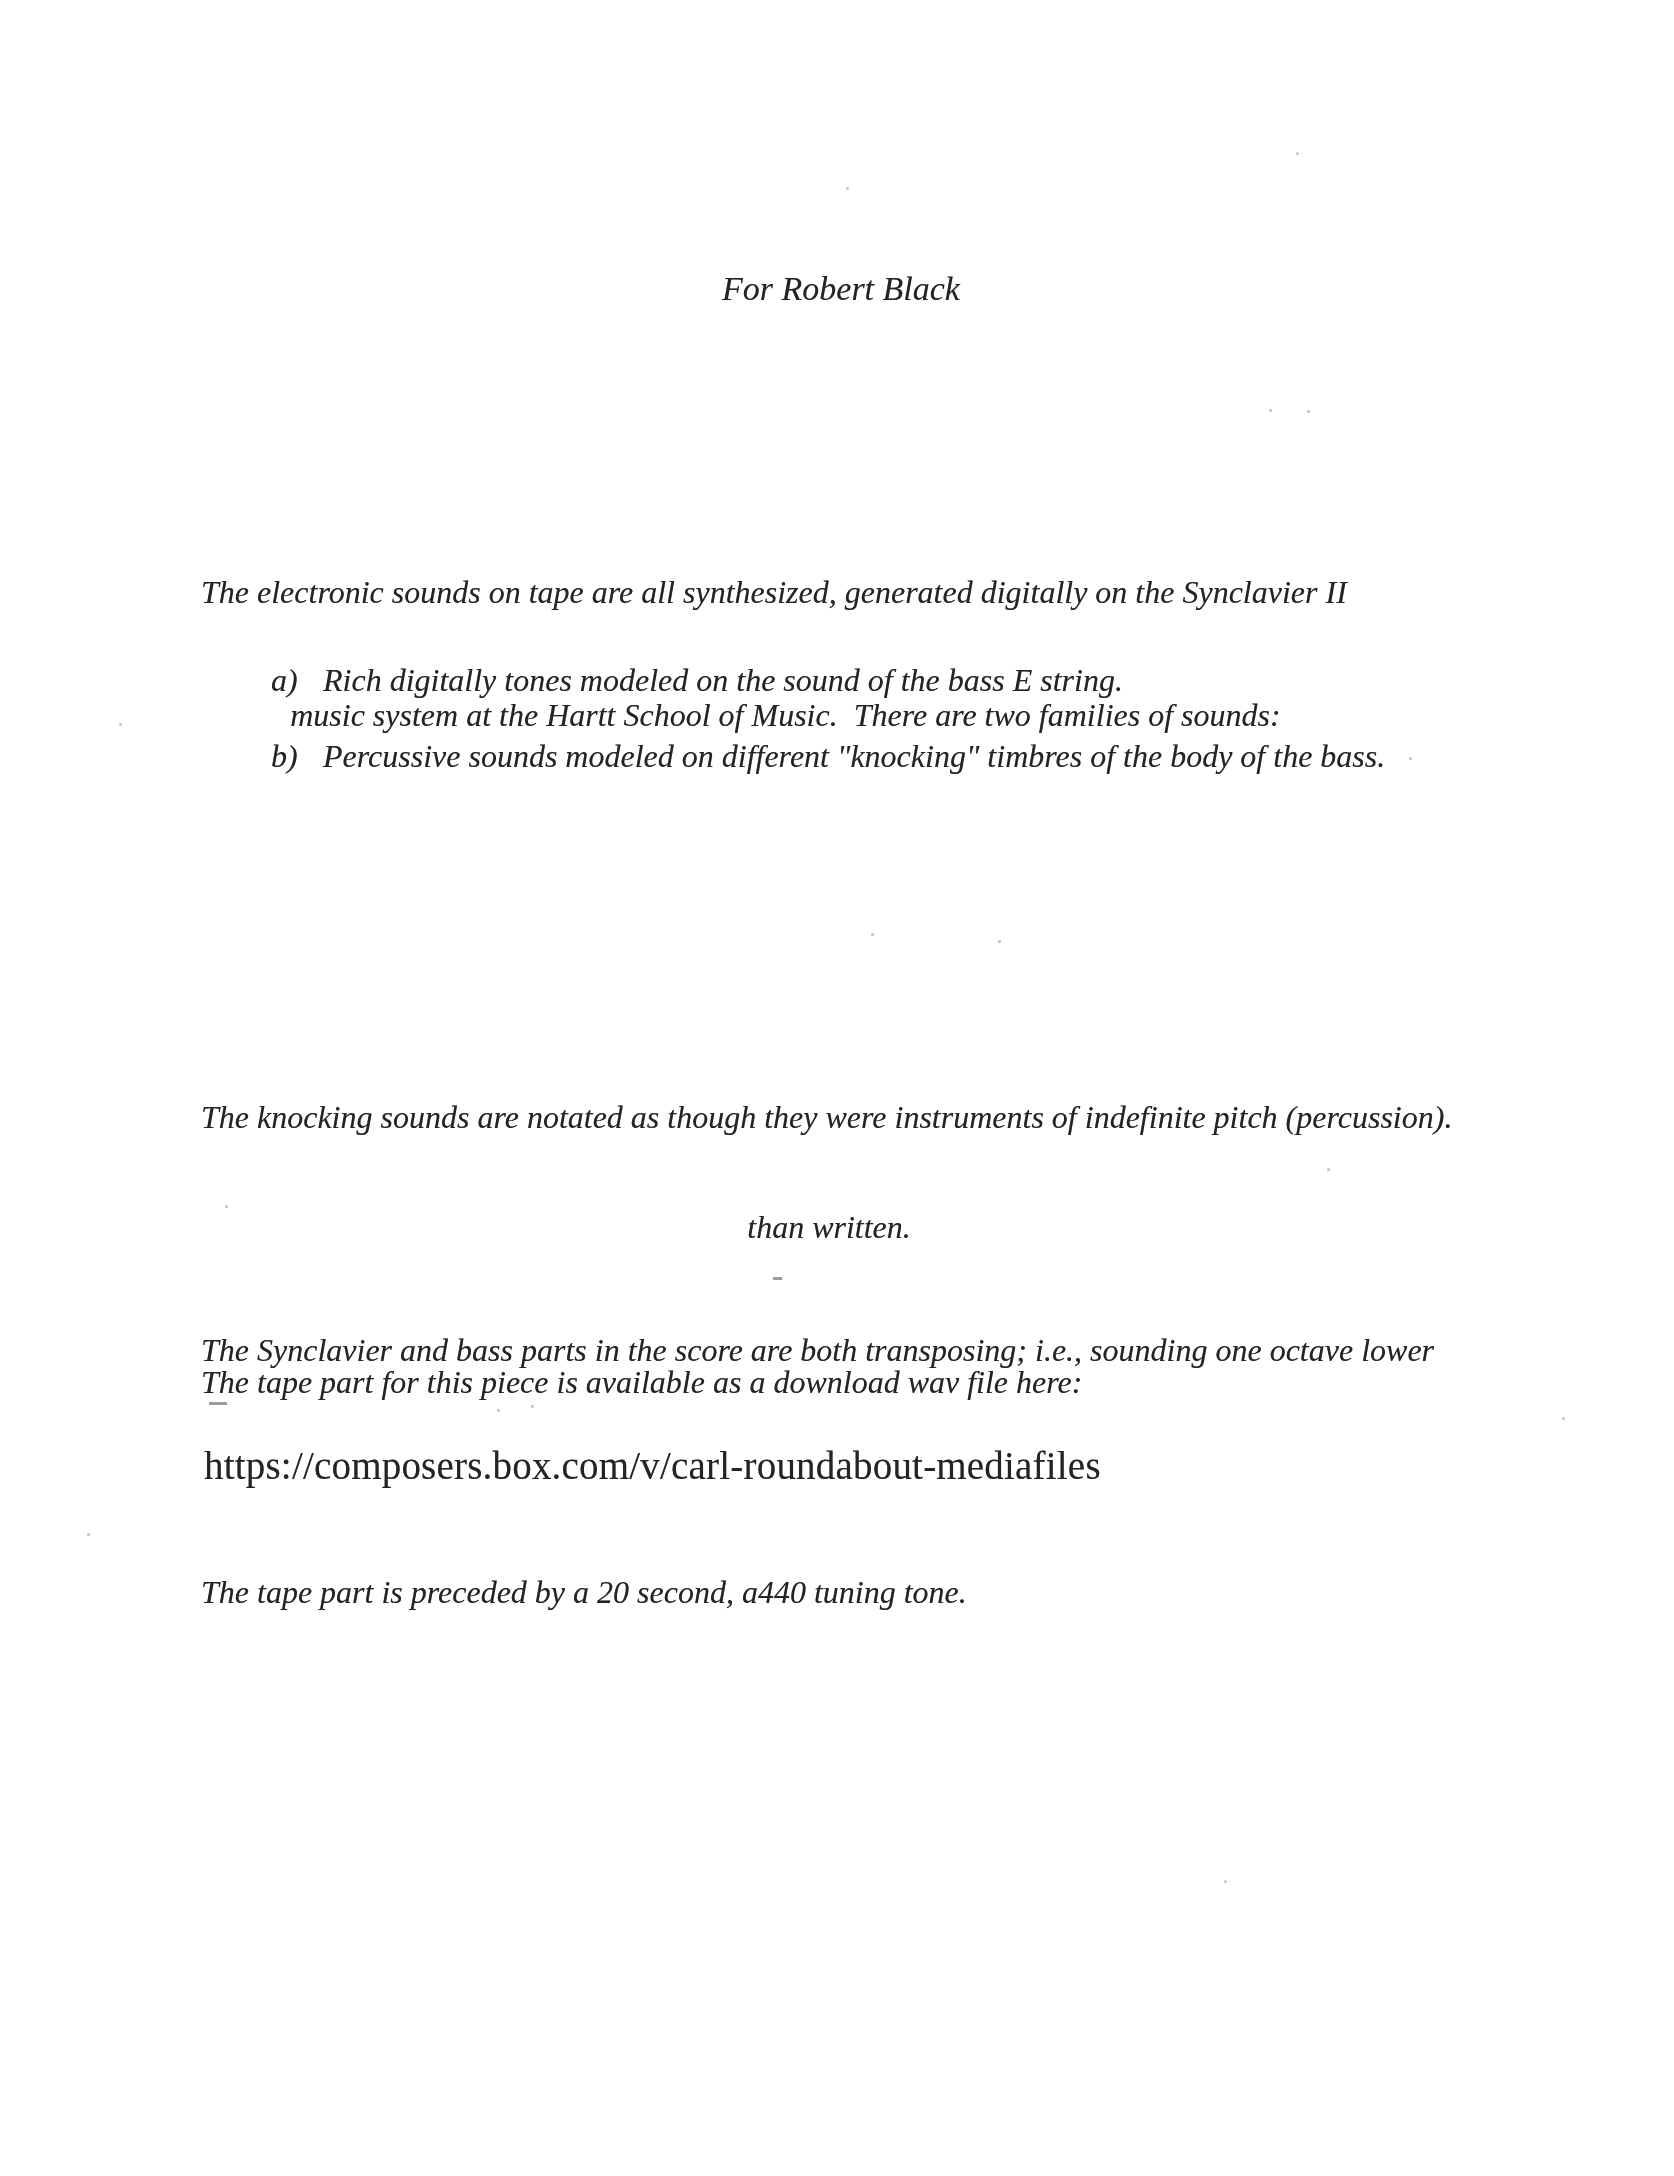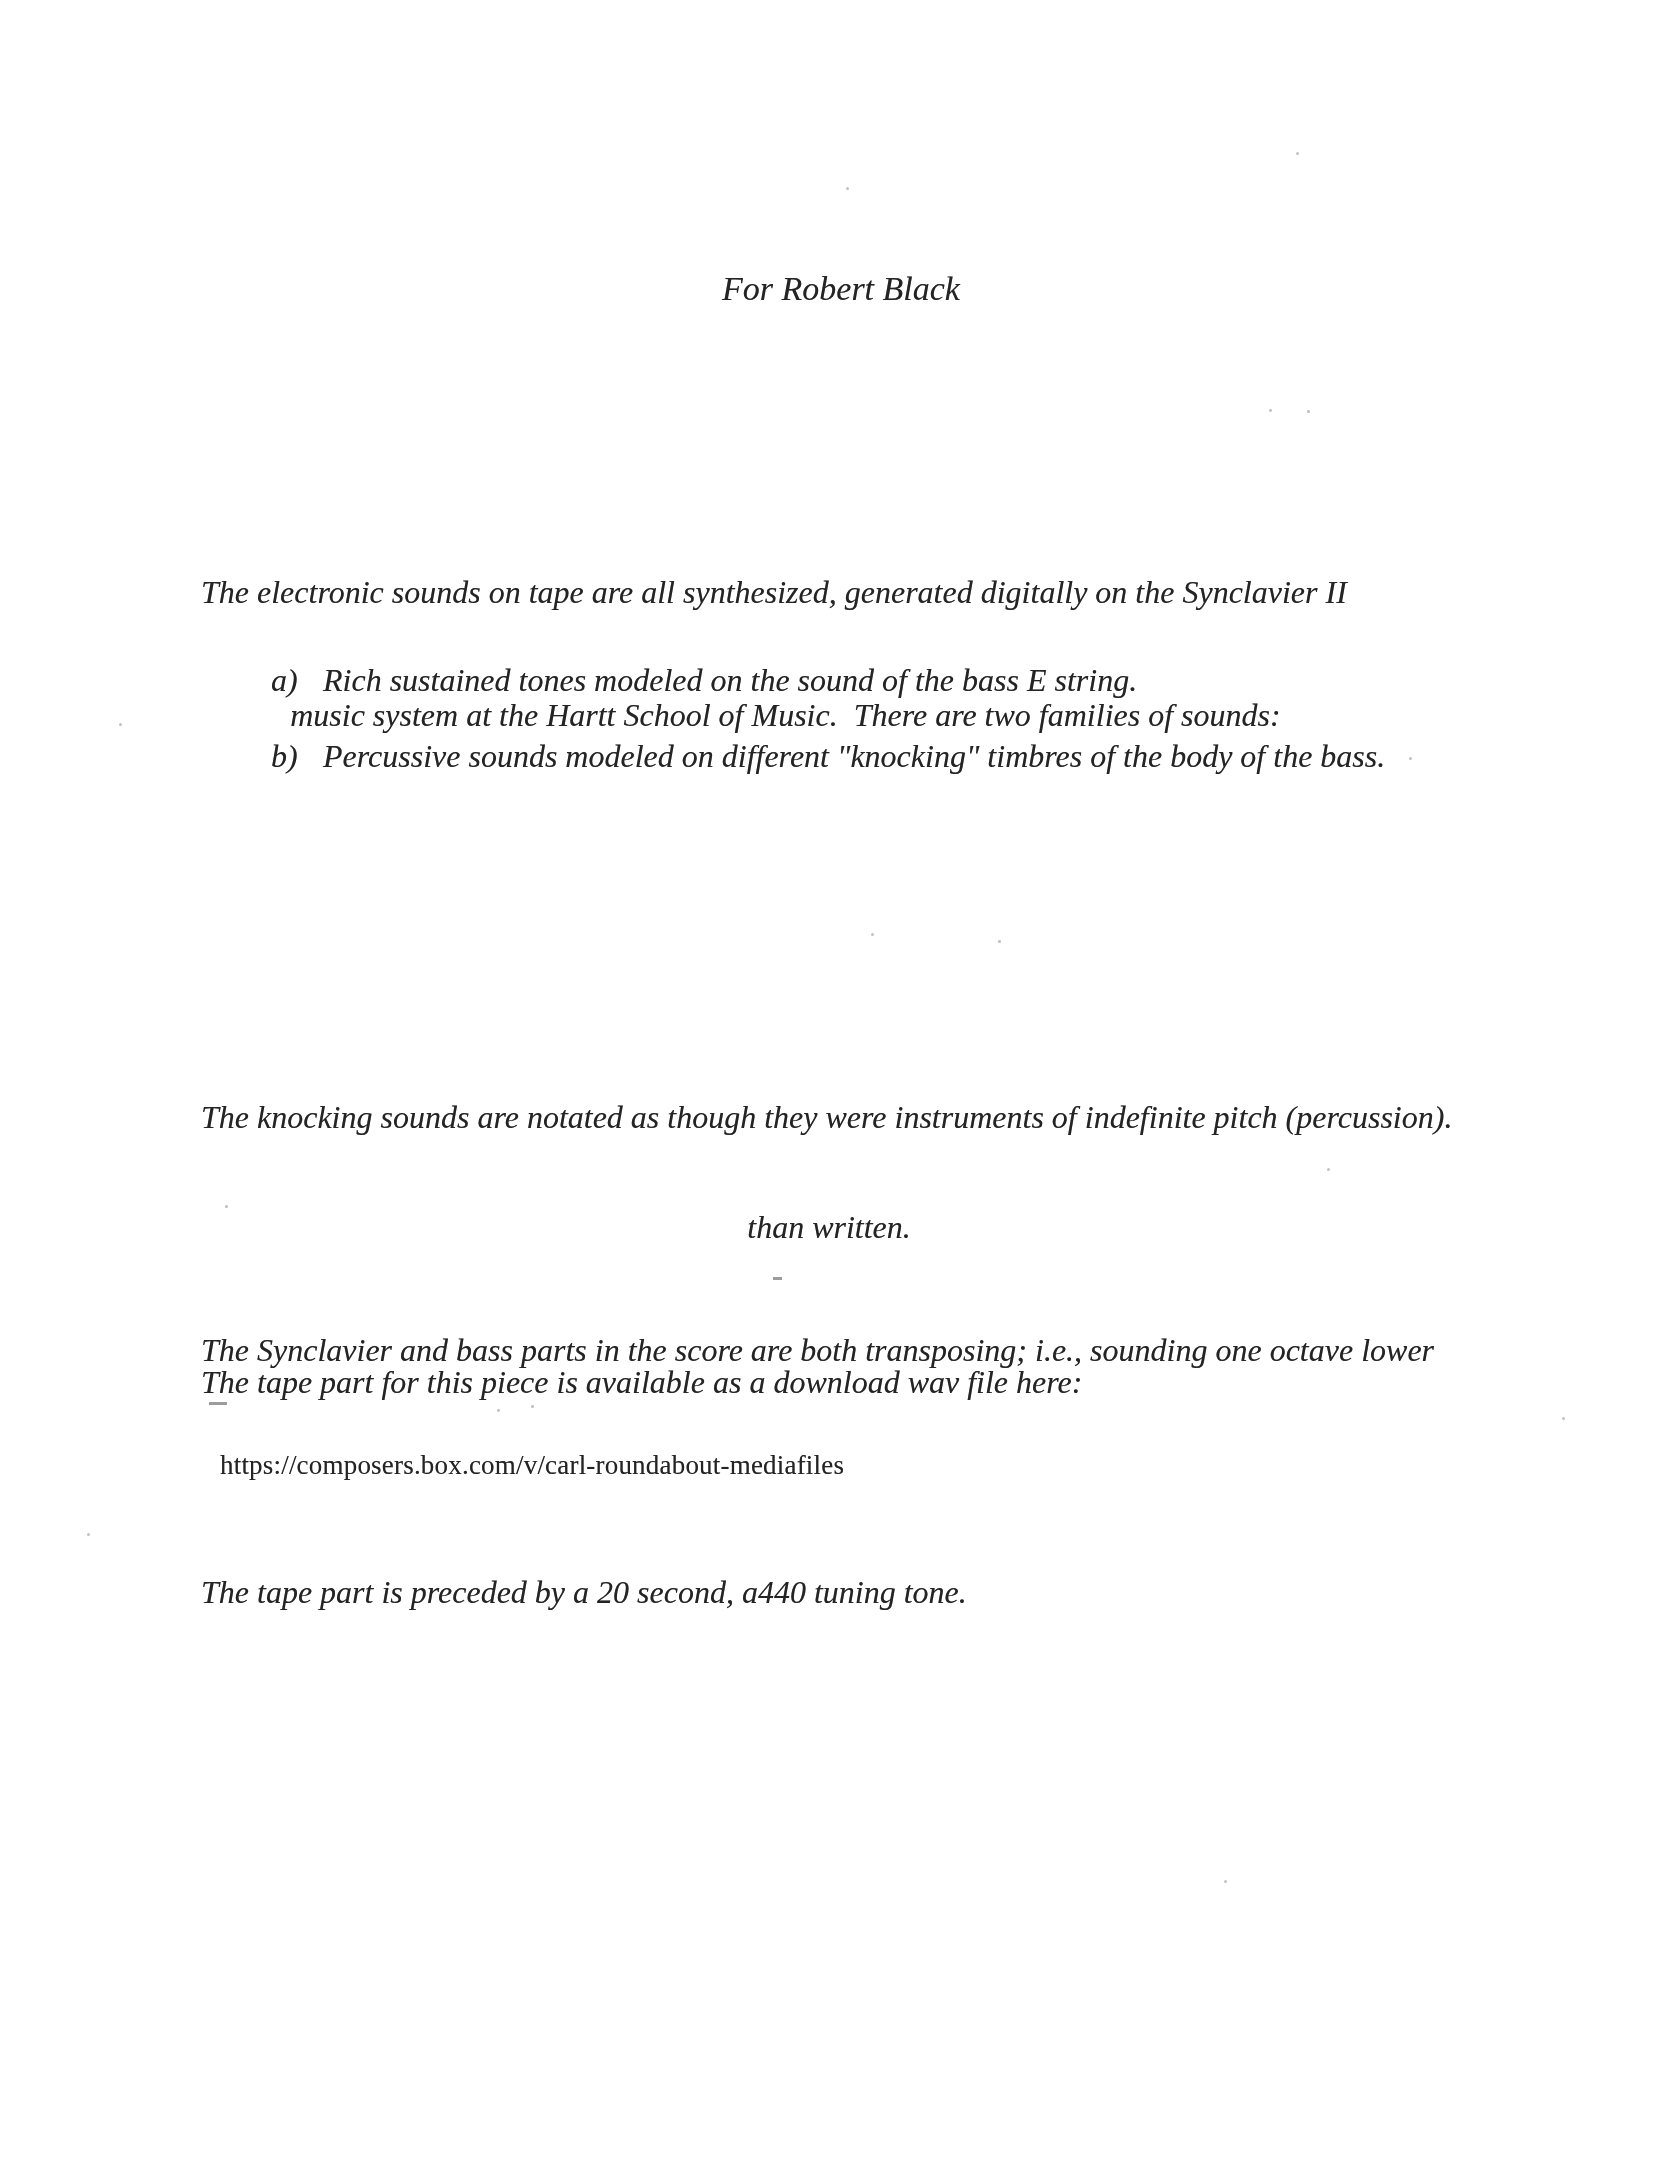--- a/index.html
+++ b/index.html
@@ -28,24 +28,23 @@
     left: 0; right: 0;
     top: 270px;
     text-align: center;
     font-size: 34px;
     white-space: pre;
   }
   .list-item { position: absolute; white-space: pre; line-height: 41px; }
   .marker { display: inline-block; width: 52px; }
   .url-line {
     font-style: normal;
-    font-size: 27px;
+    font-size: 39px;
     letter-spacing: 0.2px;
     line-height: 45px;
-    margin-left: 16px;
   }
   .speck {
     position: absolute;
     background: #8f8f8f;
     border-radius: 50%;
     opacity: 0.55;
   }
   .artifact-dash {
     position: absolute;
     background: #5a5a5a;
@@ -58,21 +57,21 @@
 <div class="page">
 
   <div class="dedication">For Robert Black</div>
 
   <div class="block" style="left:201px; top:490px;">
     <div class="line">The electronic sounds on tape are all synthesized, generated digitally on the Synclavier II</div>
     <div class="line cont">music system at the Hartt School of Music.  There are two families of sounds:</div>
   </div>
 
   <div class="list-item" style="left:239px; top:619px;">
-    <span class="marker">a)</span><span>Rich sustained tones modeled on the sound of the bass E string.</span>
+    <span class="marker">a)</span><span>Rich digitally tones modeled on the sound of the bass E string.</span>
   </div>
 
   <div class="list-item" style="left:239px; top:695px;">
     <span class="marker">b)</span><span>Percussive sounds modeled on different "knocking" timbres of the body of the bass.</span>
   </div>
 
 
   <div class="block" style="left:201px; top:1015px;">
     <div class="line">The knocking sounds are notated as though they were instruments of indefinite pitch (percussion).</div>
   </div>

